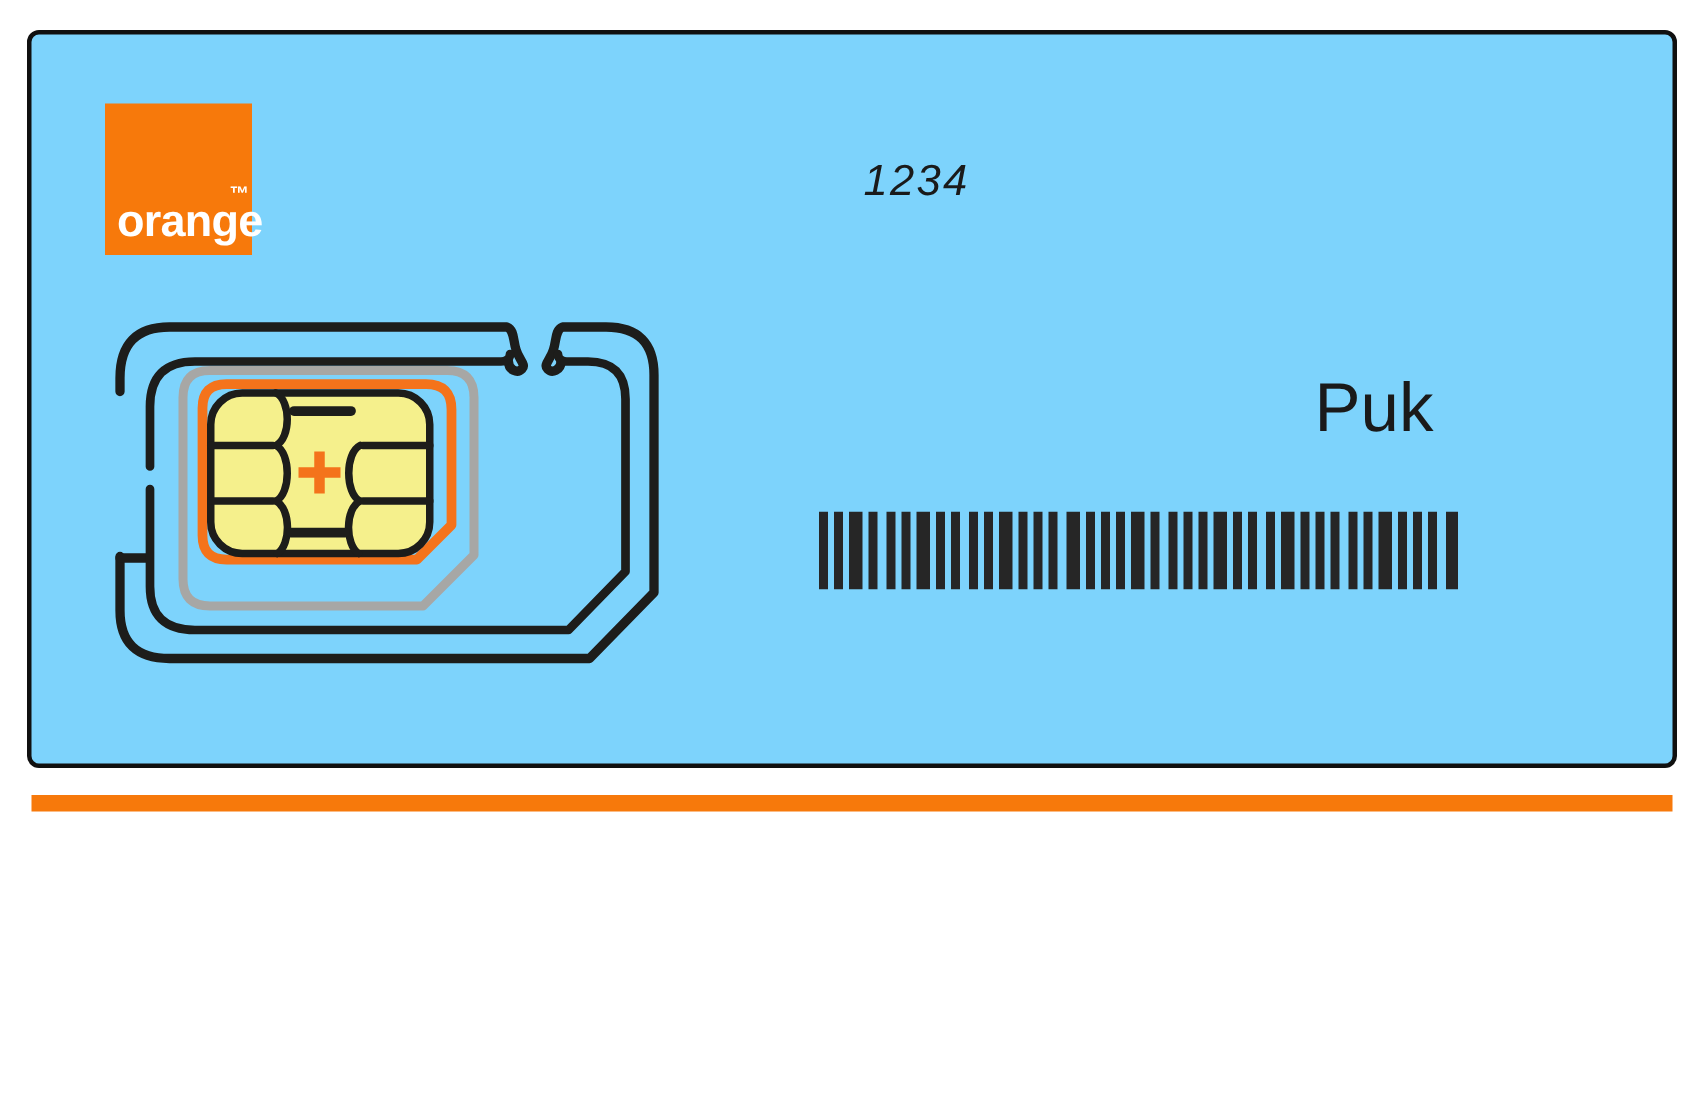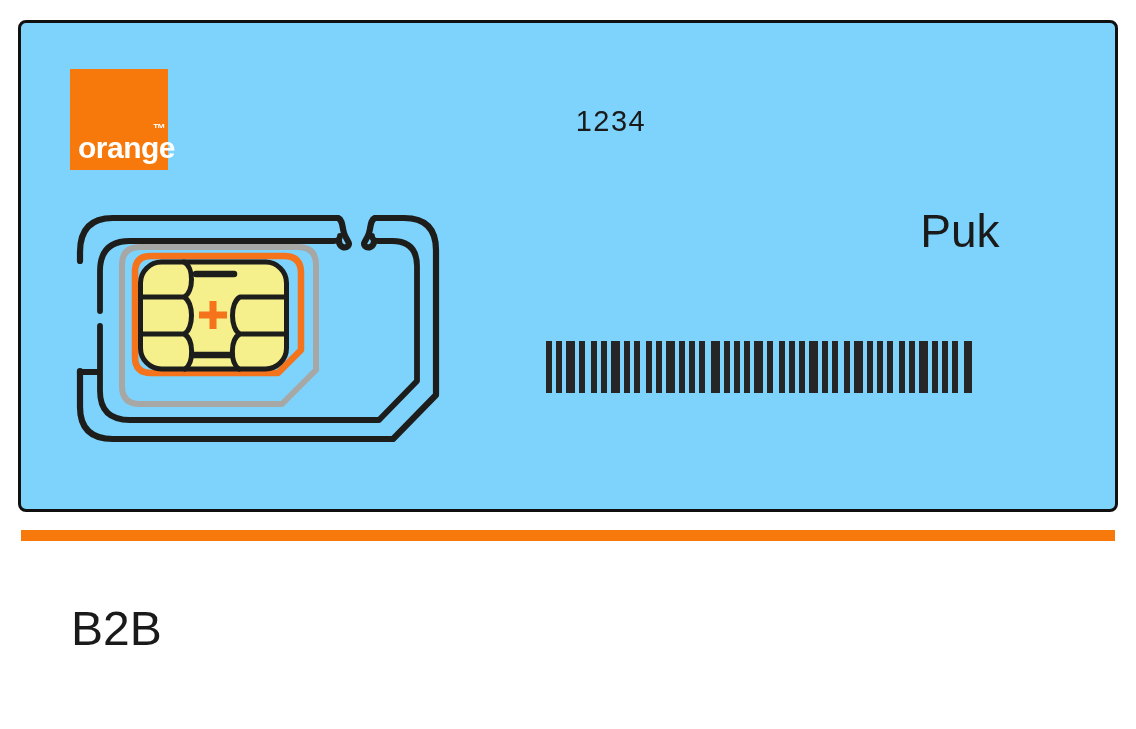--- a/index.html
+++ b/index.html
@@ -40,30 +40,31 @@
   .sim-art .o{fill:none;stroke:var(--orange-sim,#F4731B);stroke-width:6.5;stroke-linejoin:round;}
   .sim-art .chipbody{fill:var(--chip-yellow,#F5F08C);stroke:var(--art-black,#1D1D1B);stroke-width:5;}
   .sim-art .c{fill:none;stroke:var(--art-black,#1D1D1B);stroke-width:5;stroke-linecap:round;}
   .sim-art .dash{fill:none;stroke:var(--art-black,#1D1D1B);stroke-width:6.5;stroke-linecap:round;}
   .sim-art .op{fill:none;stroke:var(--orange-sim,#F4731B);stroke-width:7;stroke-linecap:butt;}
   
   .num{
     position:absolute;top:82px;
     font-size:29px;letter-spacing:1.5px;text-align:center;
     color:var(--text,#1a1a1a);
+    font-style:italic;
   }
   .pin-num{left:520px;width:140px;}
   .puk-num{left:800px;width:190px;}
   .code-label{
     position:absolute;top:181px;
     font-size:46px;text-align:center;
     color:var(--text,#1a1a1a);
   }
   .pin-label{left:520px;width:140px;}
-  .puk-label{left:844px;width:190px;}
+  .puk-label{left:800px;width:190px;margin-top:40px;}
   
   .barcode{
     position:absolute;left:525px;top:318px;
     width:426px;height:52px;
     display:flex;align-items:stretch;overflow:hidden;
   }
   .barcode .bar{flex:0 0 auto;height:100%;background:var(--bar-black,#262626);}
   
   .rule{
     position:absolute;left:0;right:0;top:507px;height:11px;
@@ -155,15 +156,14 @@
       <div class="bar" style="width: 6px; margin-right: 4px;"></div>
       <div class="bar" style="width: 9px; margin-right: 4px;"></div>
       <div class="bar" style="width: 6px; margin-right: 4px;"></div>
       <div class="bar" style="width: 6px; margin-right: 4px;"></div>
       <div class="bar" style="width: 6px; margin-right: 6px;"></div>
       <div class="bar" style="width: 9px; margin-right: 4px;"></div>
     </div>
 
   <div class="rule"></div>
 
-  <div class="segment">B2B</div>
 
 </div>
 
 </body></html>

